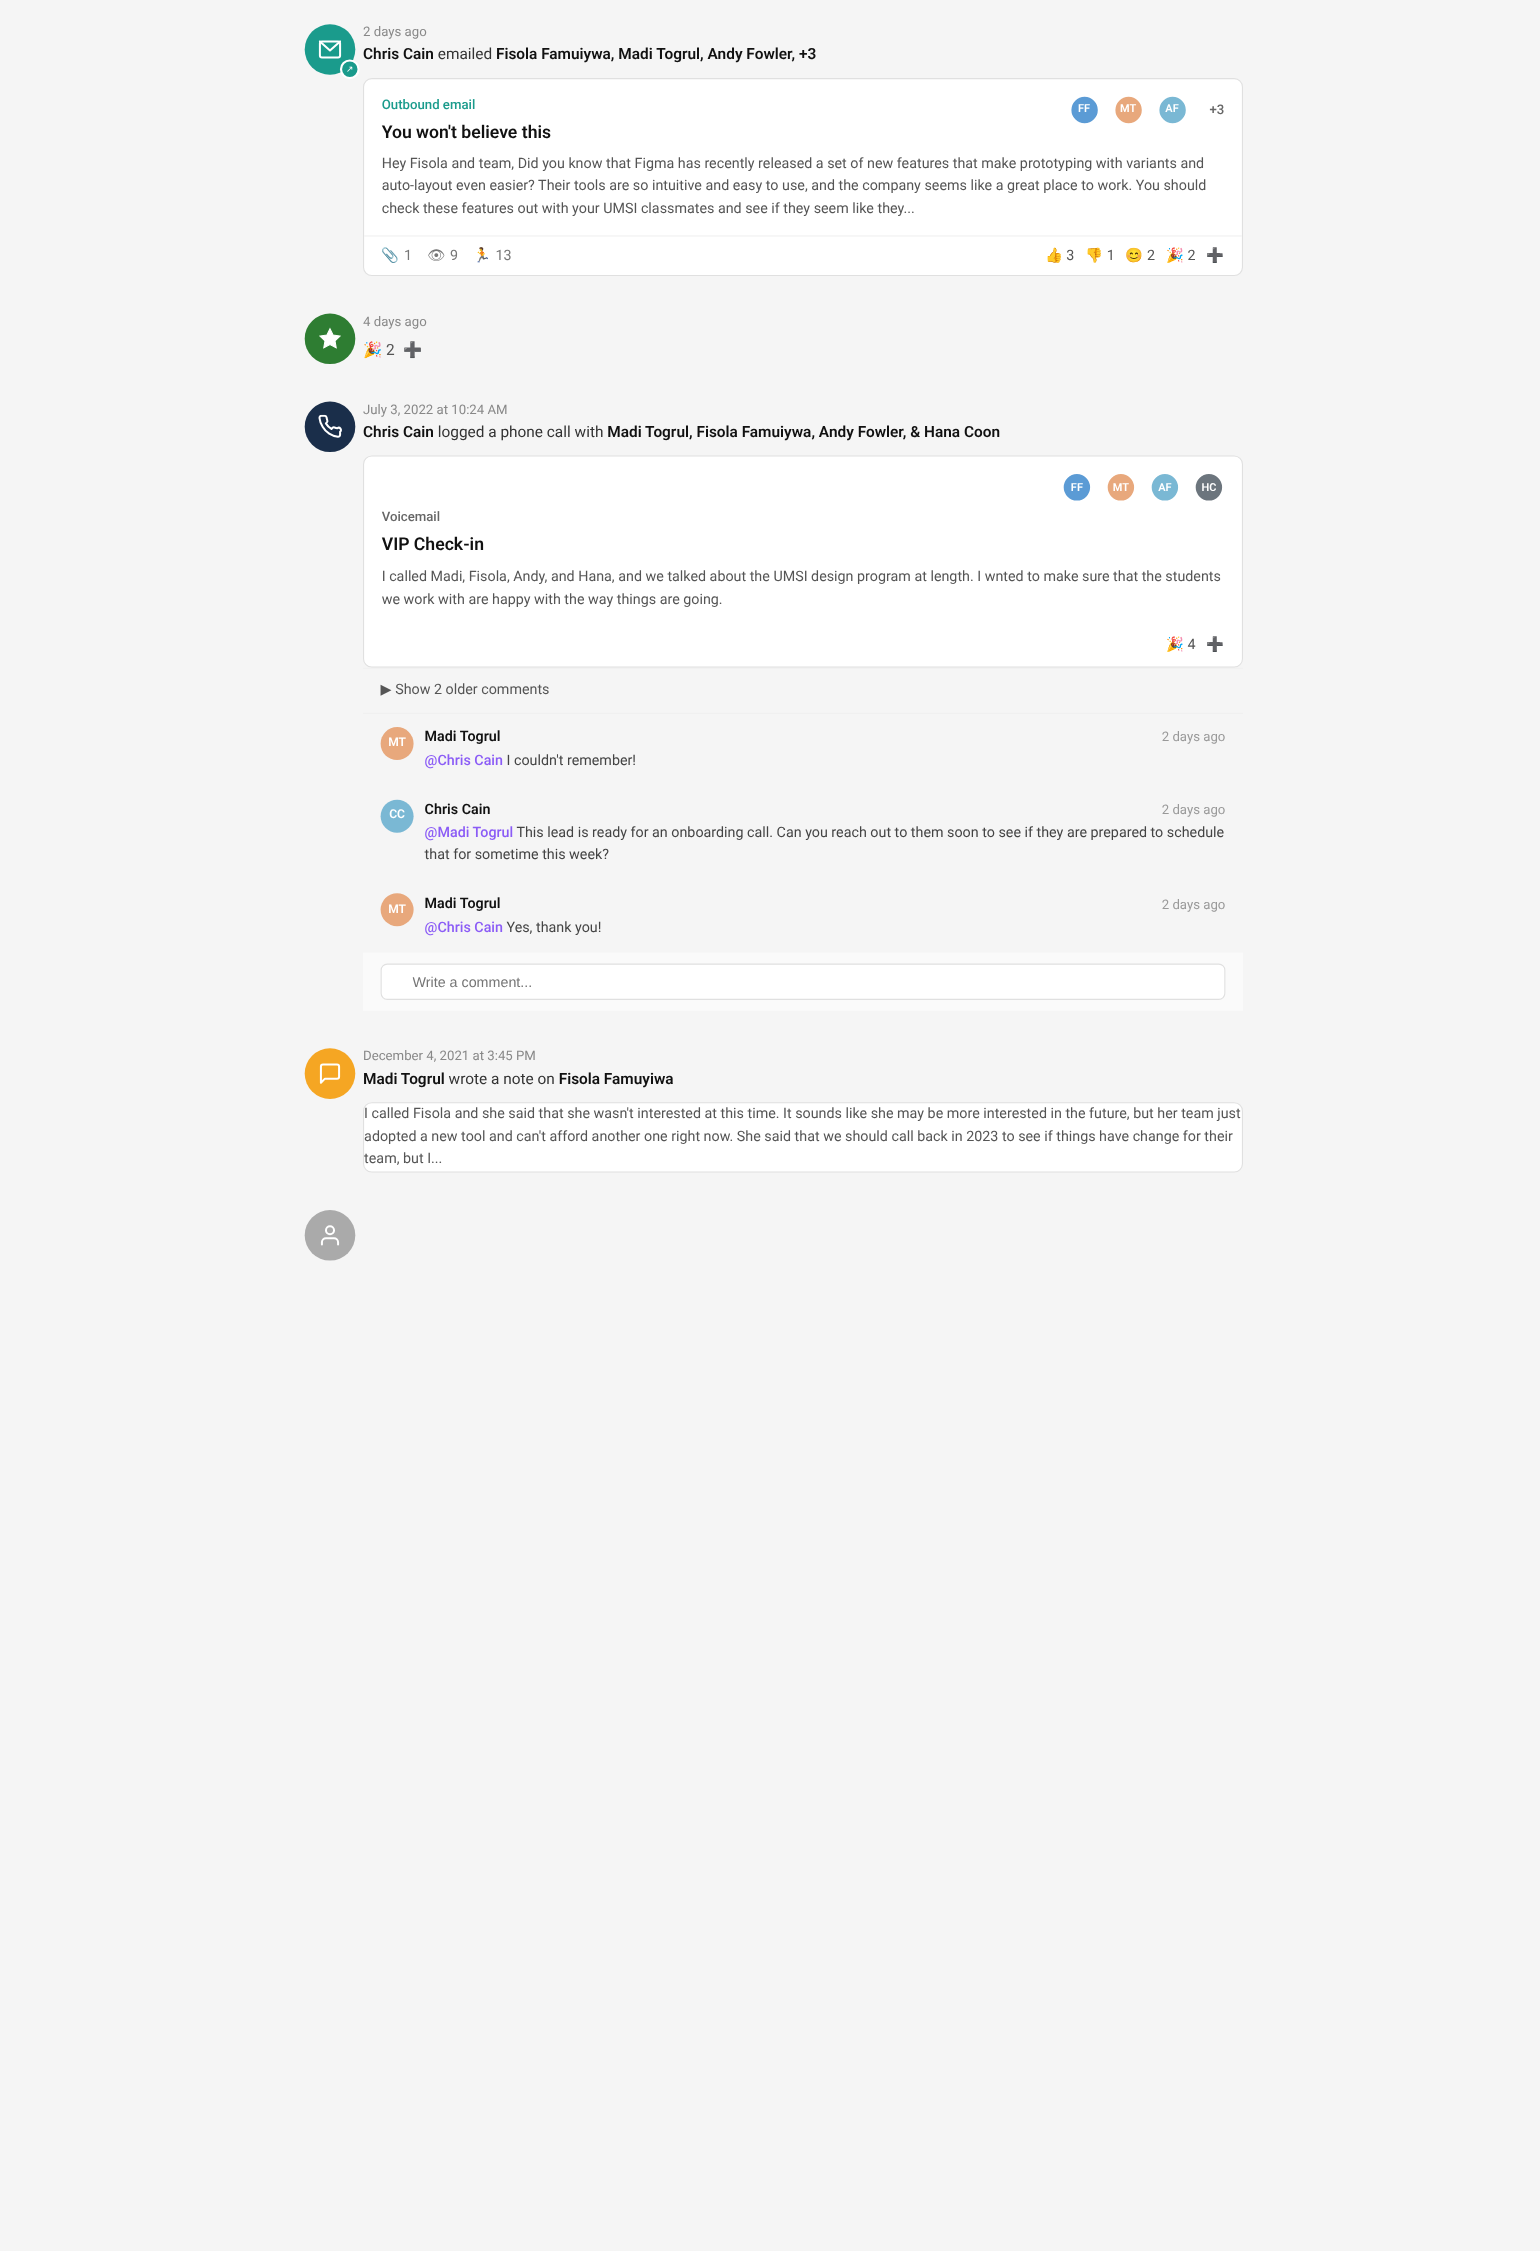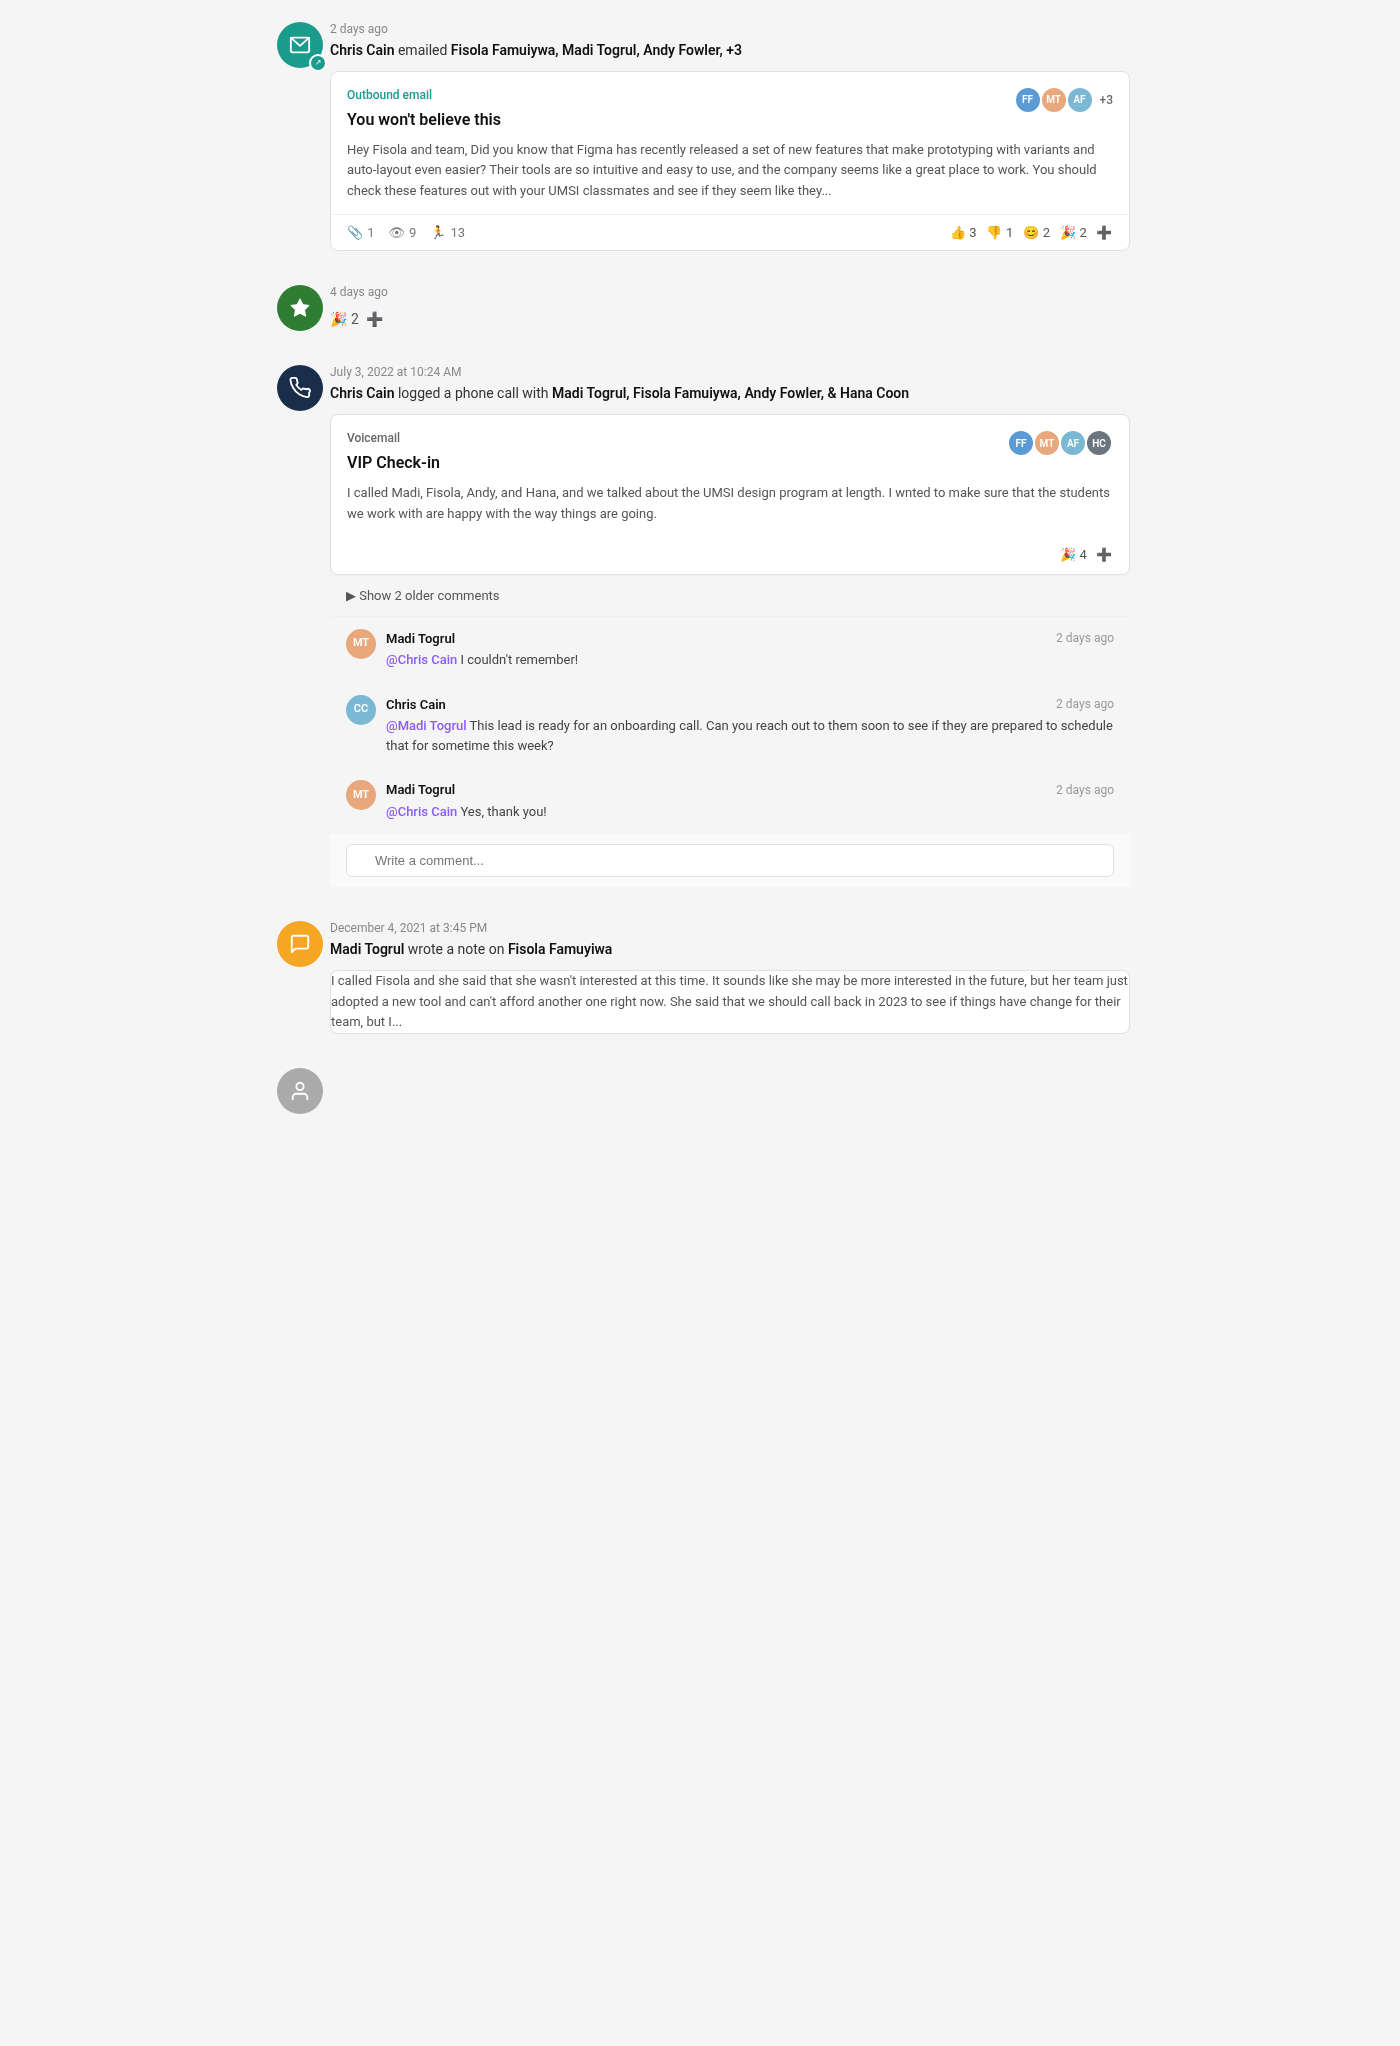--- a/index.html
+++ b/index.html
@@ -75,30 +75,30 @@
       display: flex;
       justify-content: space-between;
       align-items: flex-start;
     }
     .card-type {
       font-size: 12px;
       color: #1a9b8c;
       font-weight: 500;
       margin-bottom: 4px;
     }
-    .card-type.voicemail { color: #666; }
+    .card-type.voicemail { color: #666; margin-top: 32px; }
     .card-title {
       font-size: 16px;
       font-weight: 600;
       color: #111;
     }
     .card-avatars {
       display: flex;
       align-items: center;
-      gap: 2px;
+      gap: 16px;
     }
     .mini-avatar {
       width: 28px;
       height: 28px;
       border-radius: 50%;
       overflow: hidden;
       border: 2px solid white;
       margin-left: -4px;
       background: #ccc;
       display: flex;

